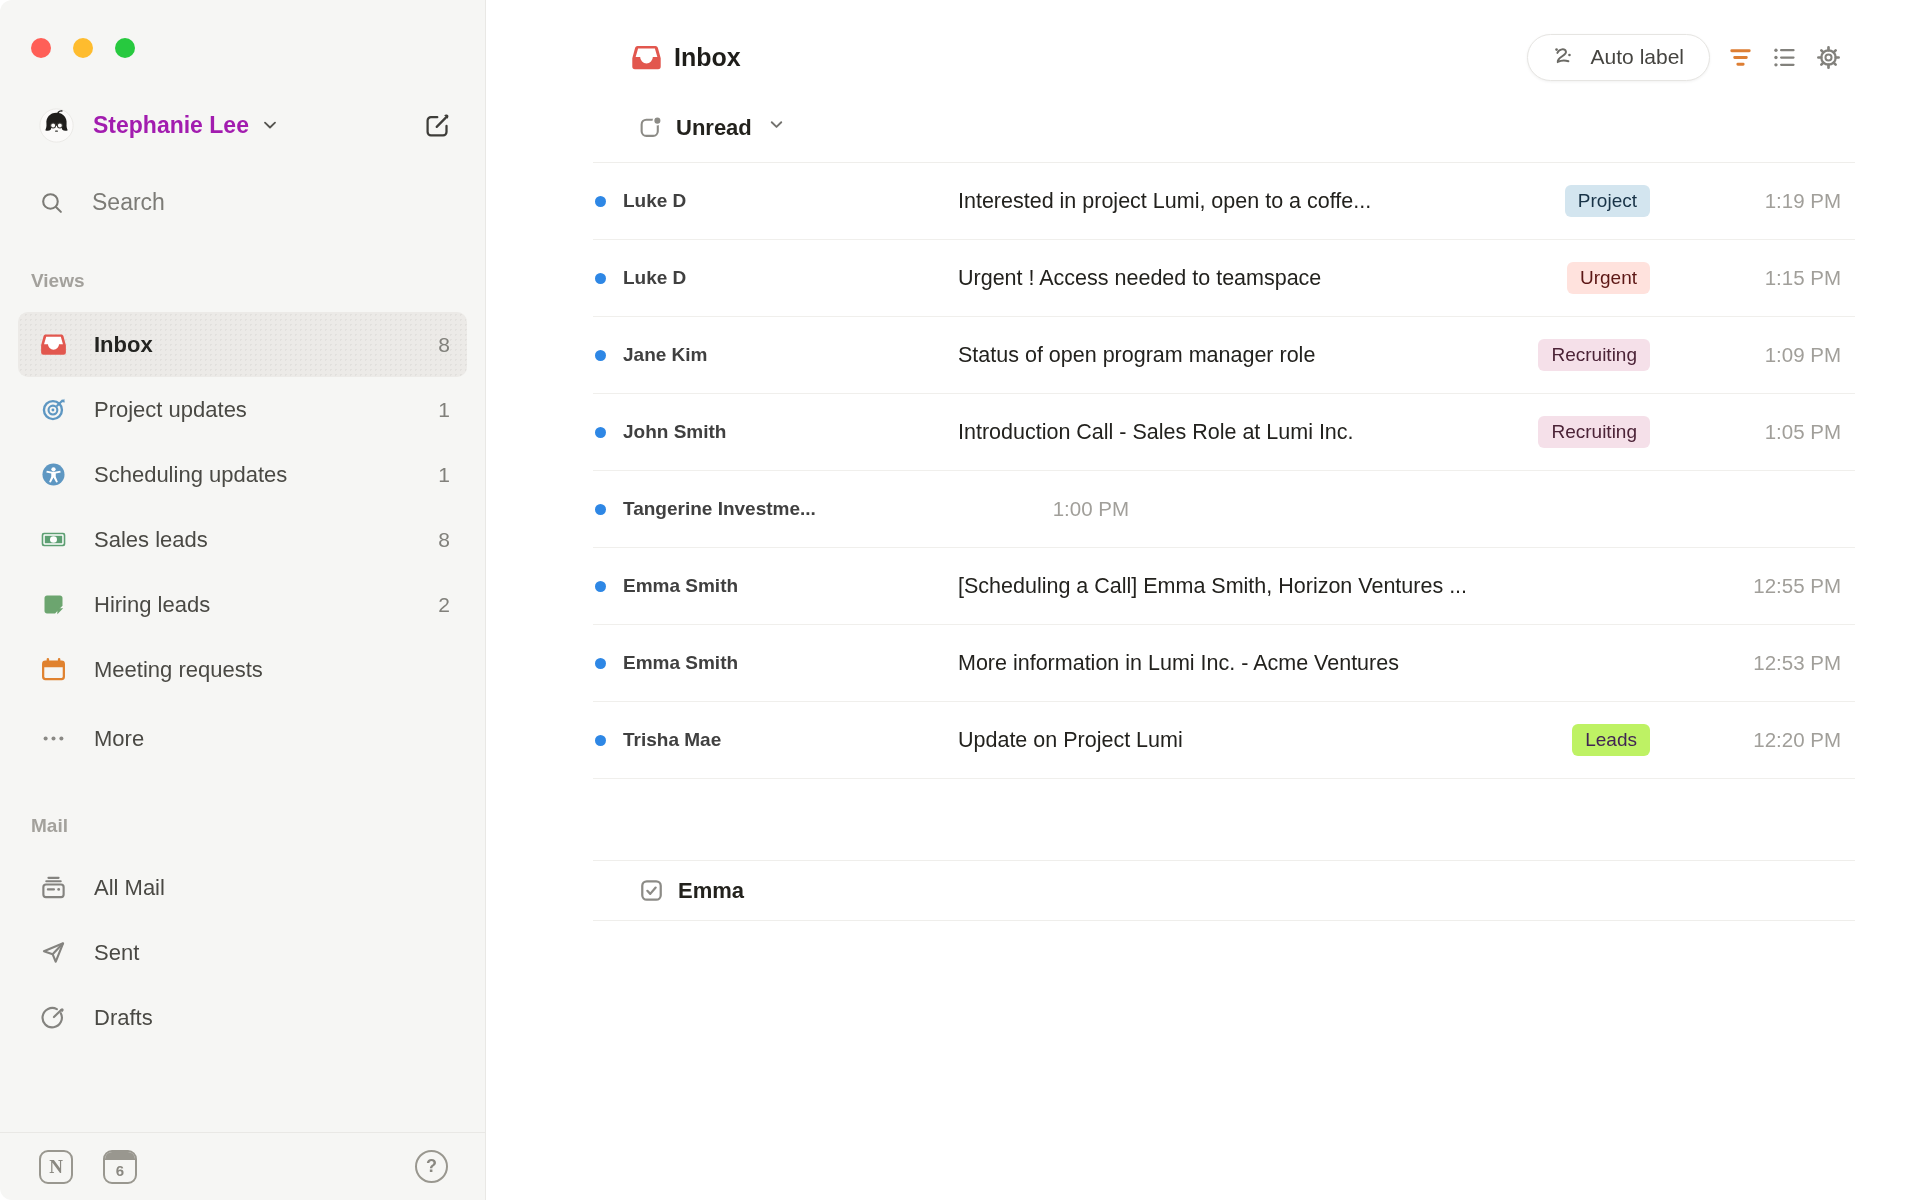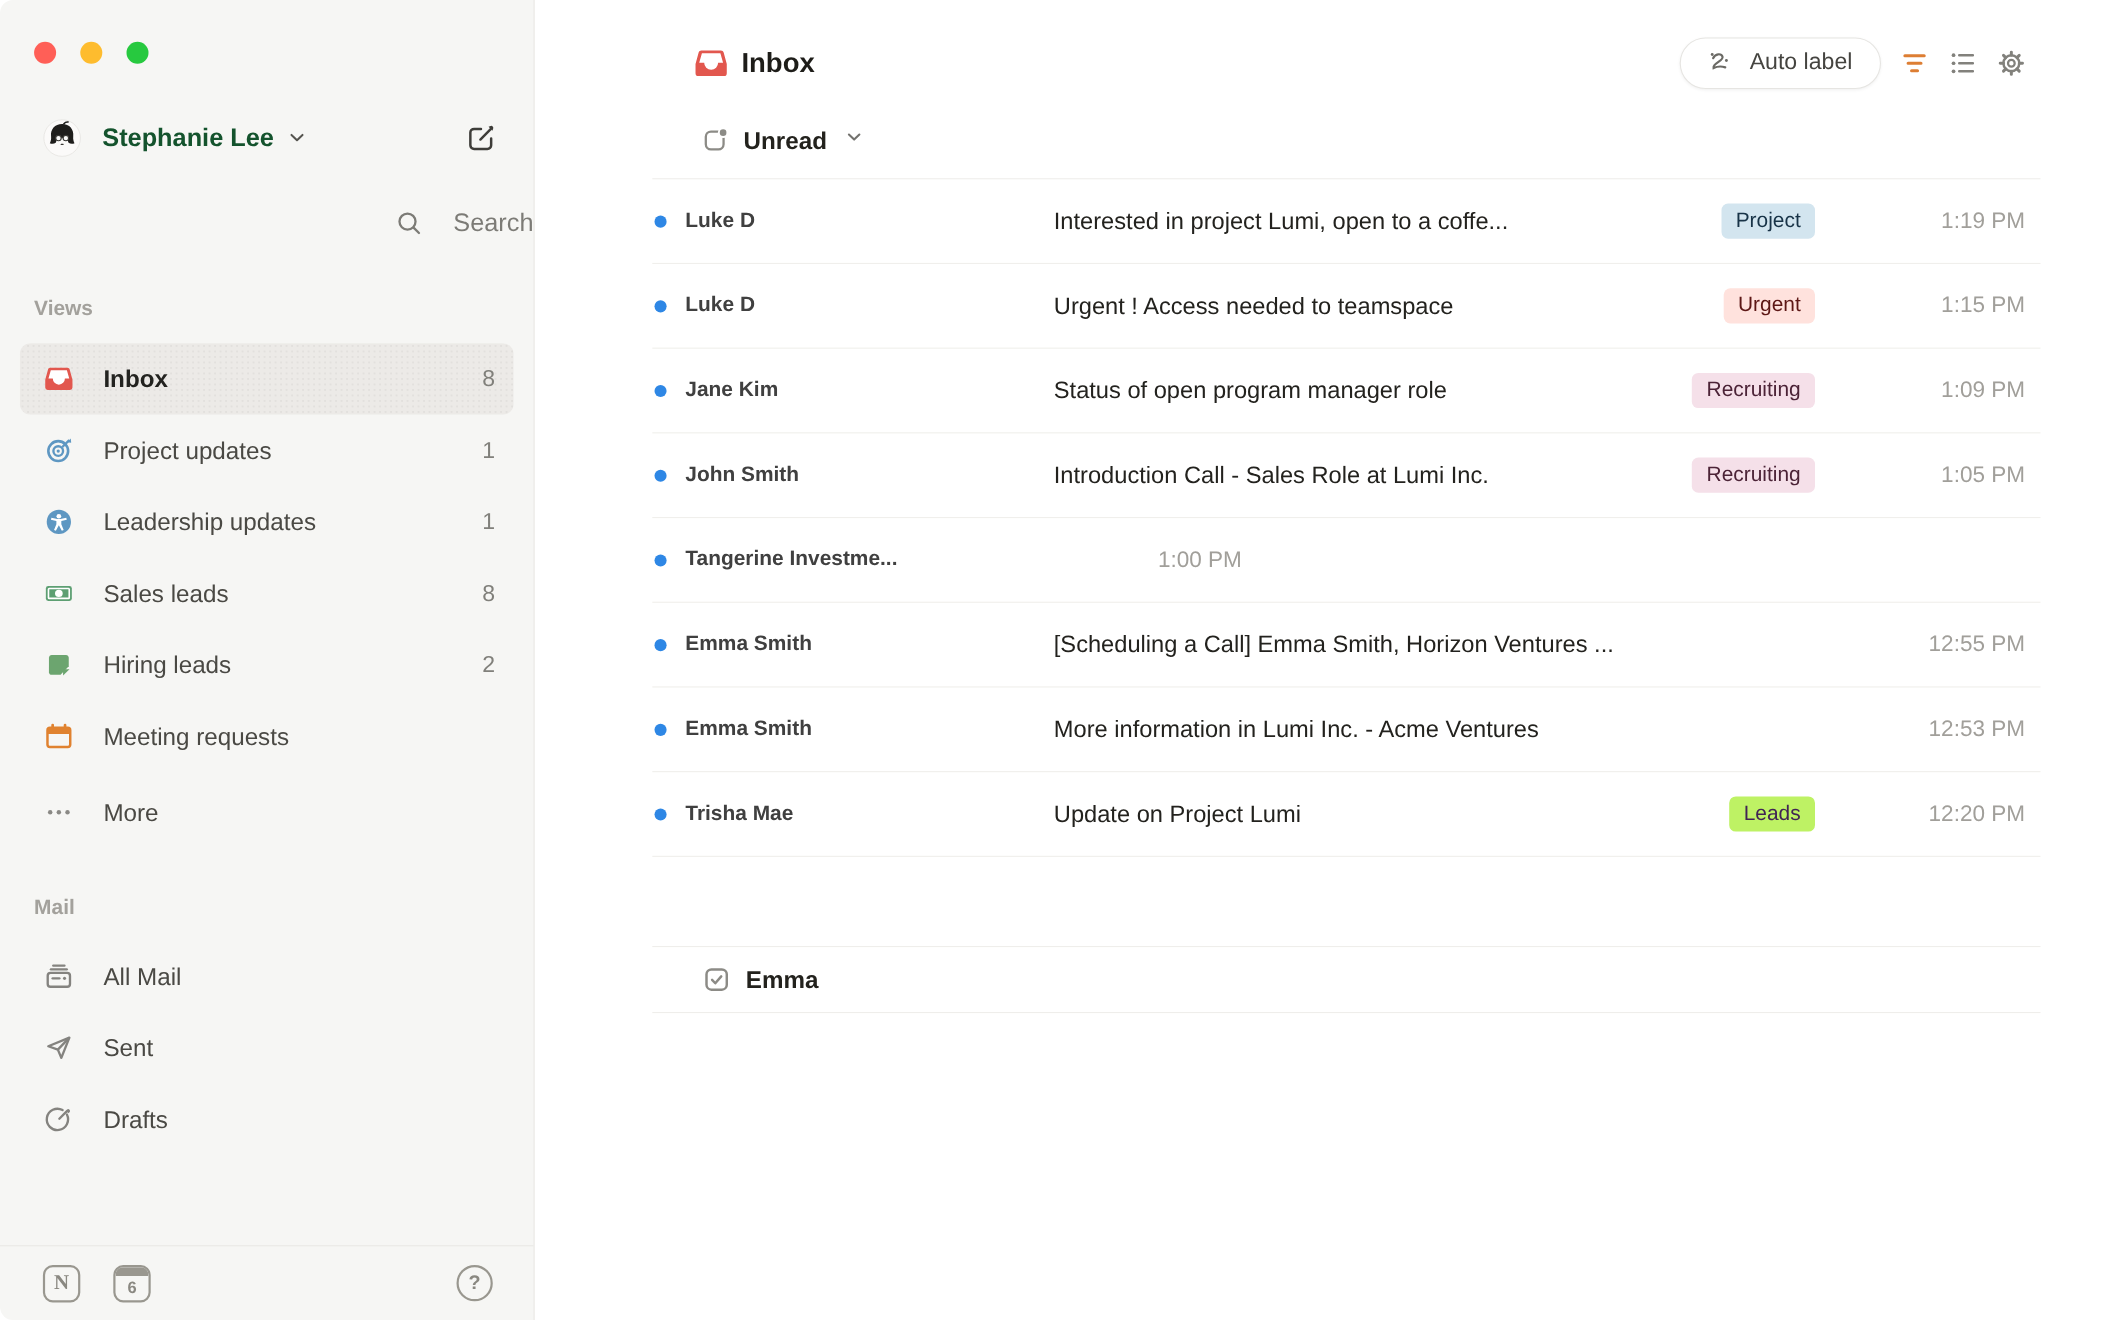--- a/index.html
+++ b/index.html
@@ -13,26 +13,26 @@
     border-right:1px solid #E9E8E5; flex:0 0 486px; }
   .traffic { display:flex; gap:22px; padding:38px 0 0 31px; }
   .traffic .dot { width:20px; height:20px; border-radius:50%; }
   .dot.red { background:var(--traffic-red,#FF5F57); }
   .dot.yellow { background:var(--traffic-yellow,#FEBC2E); }
   .dot.green { background:var(--traffic-green,#27C93F); }
 
   .user-row { display:flex; align-items:center; margin-top:47px;
     padding:0 34px 0 39px; height:40px; cursor:default; }
   .avatar { width:35px; height:35px; flex:0 0 35px; }
-  .user-name { margin-left:19px; font-size:23px; font-weight:600; color:#14532d; }
+  .user-name { margin-left:19px; font-size:23px; font-weight:600; color:#a21caf; }
   .user-chevron { width:20px; height:20px; margin-left:11px; color:#55544F; }
   .compose { margin-left:auto; width:27px; height:27px; color:#3E3D39; cursor:pointer; }
 
   .search-row { display:flex; align-items:center; margin-top:37px; height:40px;
-    padding-left:39px; color:#7C7B76; cursor:pointer;justify-content:flex-end; }
+    padding-left:39px; color:#7C7B76; cursor:pointer; }
   .search-row .s-icon { width:25px; height:25px; }
   .search-row .s-label { margin-left:28px; font-size:23px; }
 
   .section-label { padding-left:31px; font-size:19px; font-weight:600;
     color:#A3A19C; line-height:22px; }
   .section-label.views { margin-top:48px; }
   .section-label.mail { margin-top:44px; }
 
   .nav { margin-top:20px; }
   .nav-item { display:flex; align-items:center; height:65px; margin:0 18px;
@@ -182,21 +182,21 @@
     <span class="n-count">1</span>
   </div>
         <div class="nav-item">
     <span class="n-icon" style="color: rgb(94, 151, 194);">
             <svg viewBox="0 0 24 24">
               <circle cx="12" cy="12" r="9.8" fill="currentColor"></circle>
               <circle cx="12" cy="7.4" r="1.9" fill="#fff"></circle>
               <path d="M5.6 10.2l4.4 1v2.7l-1.9 4.7 1.5.6 2.4-4.5 2.4 4.5 1.5-.6-1.9-4.7v-2.7l4.4-1-.4-1.5-4.7.9h-2.6l-4.7-.9z" fill="#fff"></path>
             </svg>
           </span>
-    <span class="n-label">Leadership updates</span>
+    <span class="n-label">Scheduling updates</span>
     <span class="n-count">1</span>
   </div>
         <div class="nav-item">
     <span class="n-icon" style="color: rgb(93, 159, 114);">
             <svg viewBox="0 0 24 24">
               <rect x="1.5" y="6" width="21" height="12" rx="2" fill="currentColor"></rect>
               <rect x="3.6" y="8" width="16.8" height="8" rx="0.6" fill="none" stroke="#fff" stroke-width="1.3"></rect>
               <ellipse cx="12" cy="12" rx="3.1" ry="2.9" fill="#fff"></ellipse>
             </svg>
           </span>

